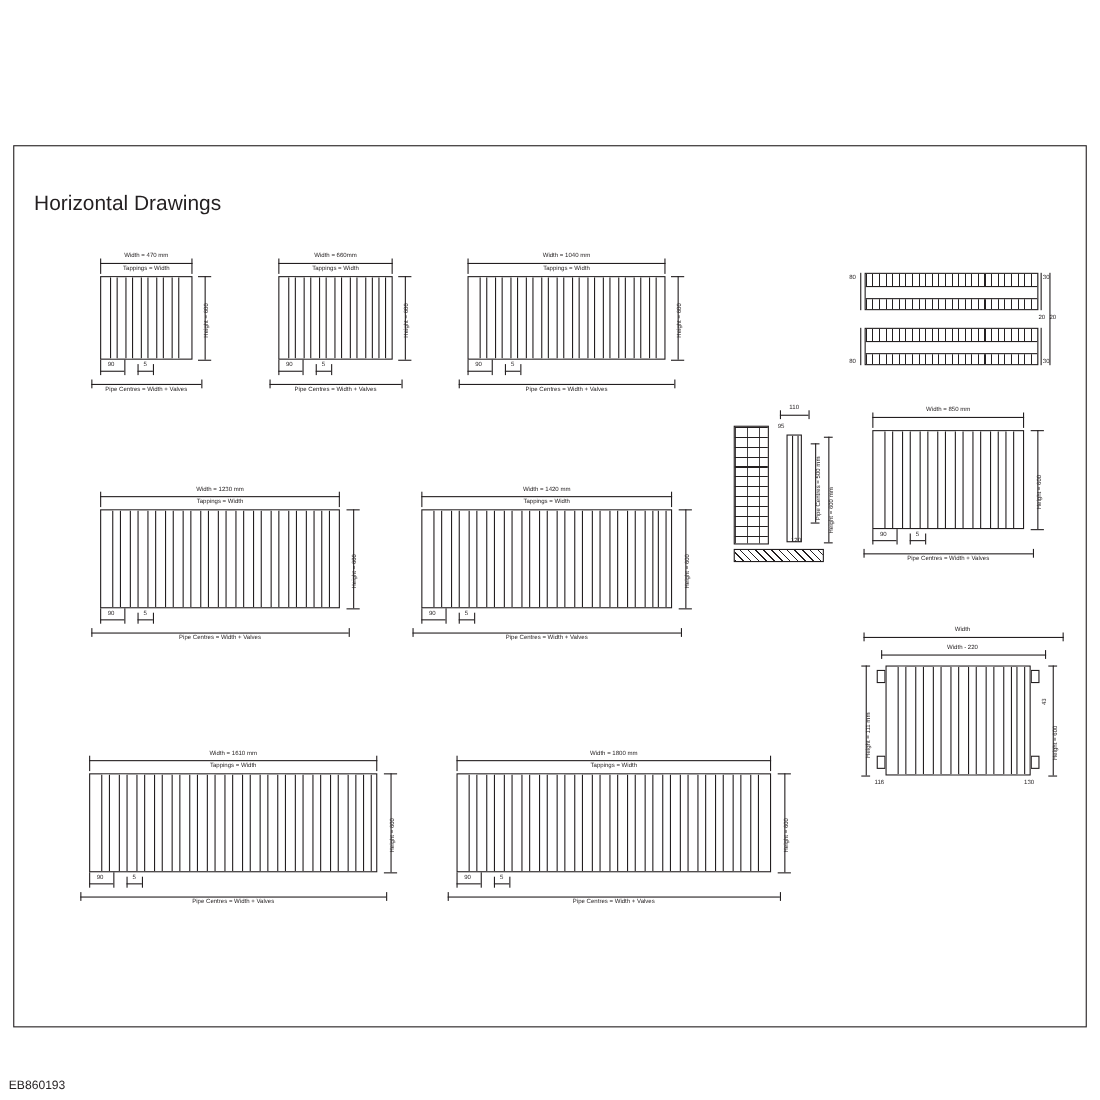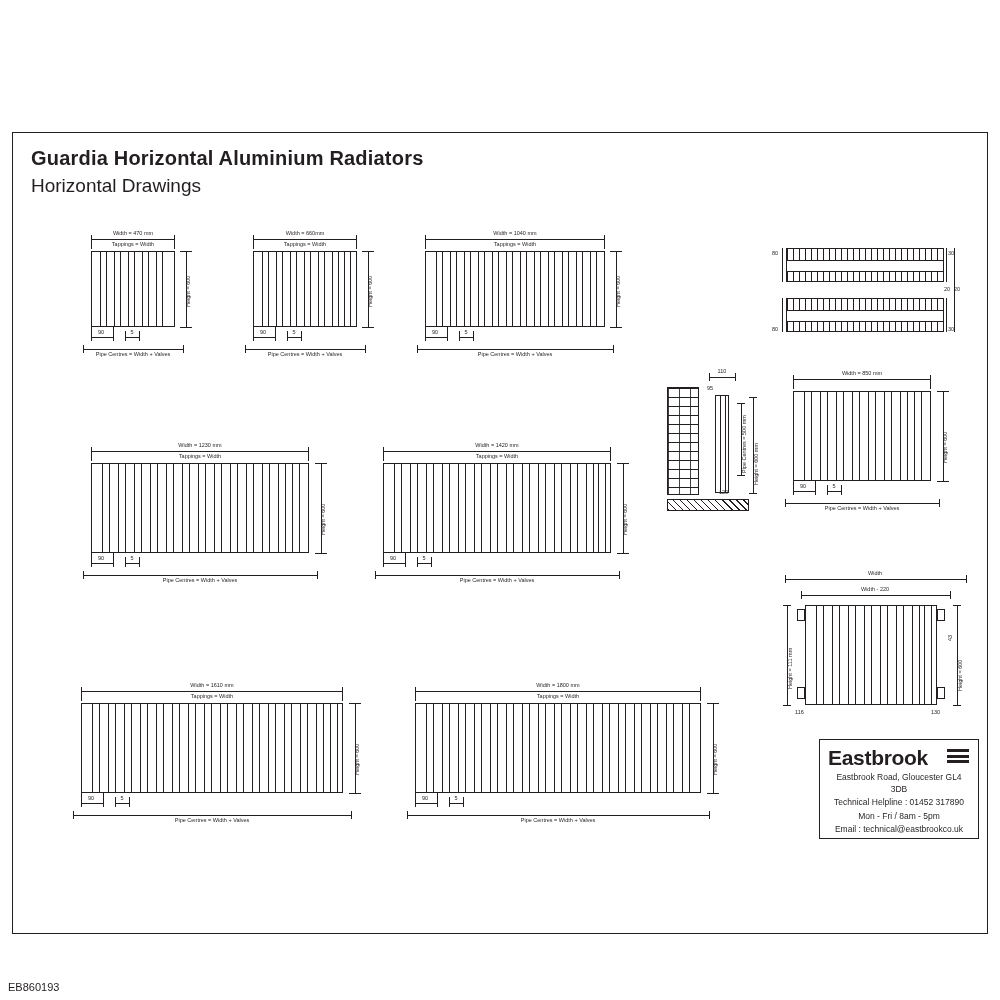--- a/index.html
+++ b/index.html
@@ -80,21 +80,20 @@
   .logo-bars i:nth-child(1){width:22px;}
   .logo-bars i:nth-child(2){width:22px;}
   .logo-bars i:nth-child(3){width:22px;}
   .addr{font-size:8.5px;line-height:11.5px;text-align:center;margin-top:2px;}
 </style>
 </head>
 <body>
 
 <div class="sheet">
 
-  <div class="title">Guardia Horizontal Aluminium Radiators</div>
   <div class="subtitle">Horizontal Drawings</div>
 
   <div class="unit" style="left:60px;top:88px;width:120px;height:140px;">
 
     <div class="dimline h-line" style="left:18px;top:18px;width:84px;"></div>
     <div class="tick" style="left:18px;top:14px;height:14px;"></div>
     <div class="tick" style="left:101px;top:14px;height:14px;"></div>
     <div class="lbl lbl-c" style="left:60px;top:9px;">Width = 470 mm</div>
     <div class="lbl lbl-c" style="left:60px;top:20px;">Tappings = Width</div>
 
@@ -482,28 +481,16 @@
     <div class="dimline v-line" style="left:186px;top:44px;height:100px;"></div>
     <div class="htick" style="left:182px;top:44px;width:8px;"></div>
     <div class="htick" style="left:182px;top:144px;width:8px;"></div>
     <div class="lbl-v" style="left:186px;top:130px;transform:rotate(-90deg);">Height = 600</div>
     <div class="lbl-v" style="left:176px;top:80px;transform:rotate(-90deg);">43</div>
 
     <div class="lbl" style="left:24px;top:148px;">116</div>
     <div class="lbl" style="left:160px;top:148px;">130</div>
   </div>
 
-  <div class="logo-box">
-    <div class="logo-name">Eastbrook</div>
-    <div class="logo-bars">
-        <i></i>
-        <i></i>
-        <i></i>
-      </div>
-    <div class="addr ctr">Eastbrook Road, Gloucester GL4 3DB</div>
-    <div class="addr ctr">Technical Helpline : 01452 317890</div>
-    <div class="addr ctr">Mon - Fri / 8am - 5pm</div>
-    <div class="addr ctr">Email : technical@eastbrookco.uk</div>
-  </div>
 
 </div>
 
 <div class="code">EB860193</div>
 
 </body></html>

